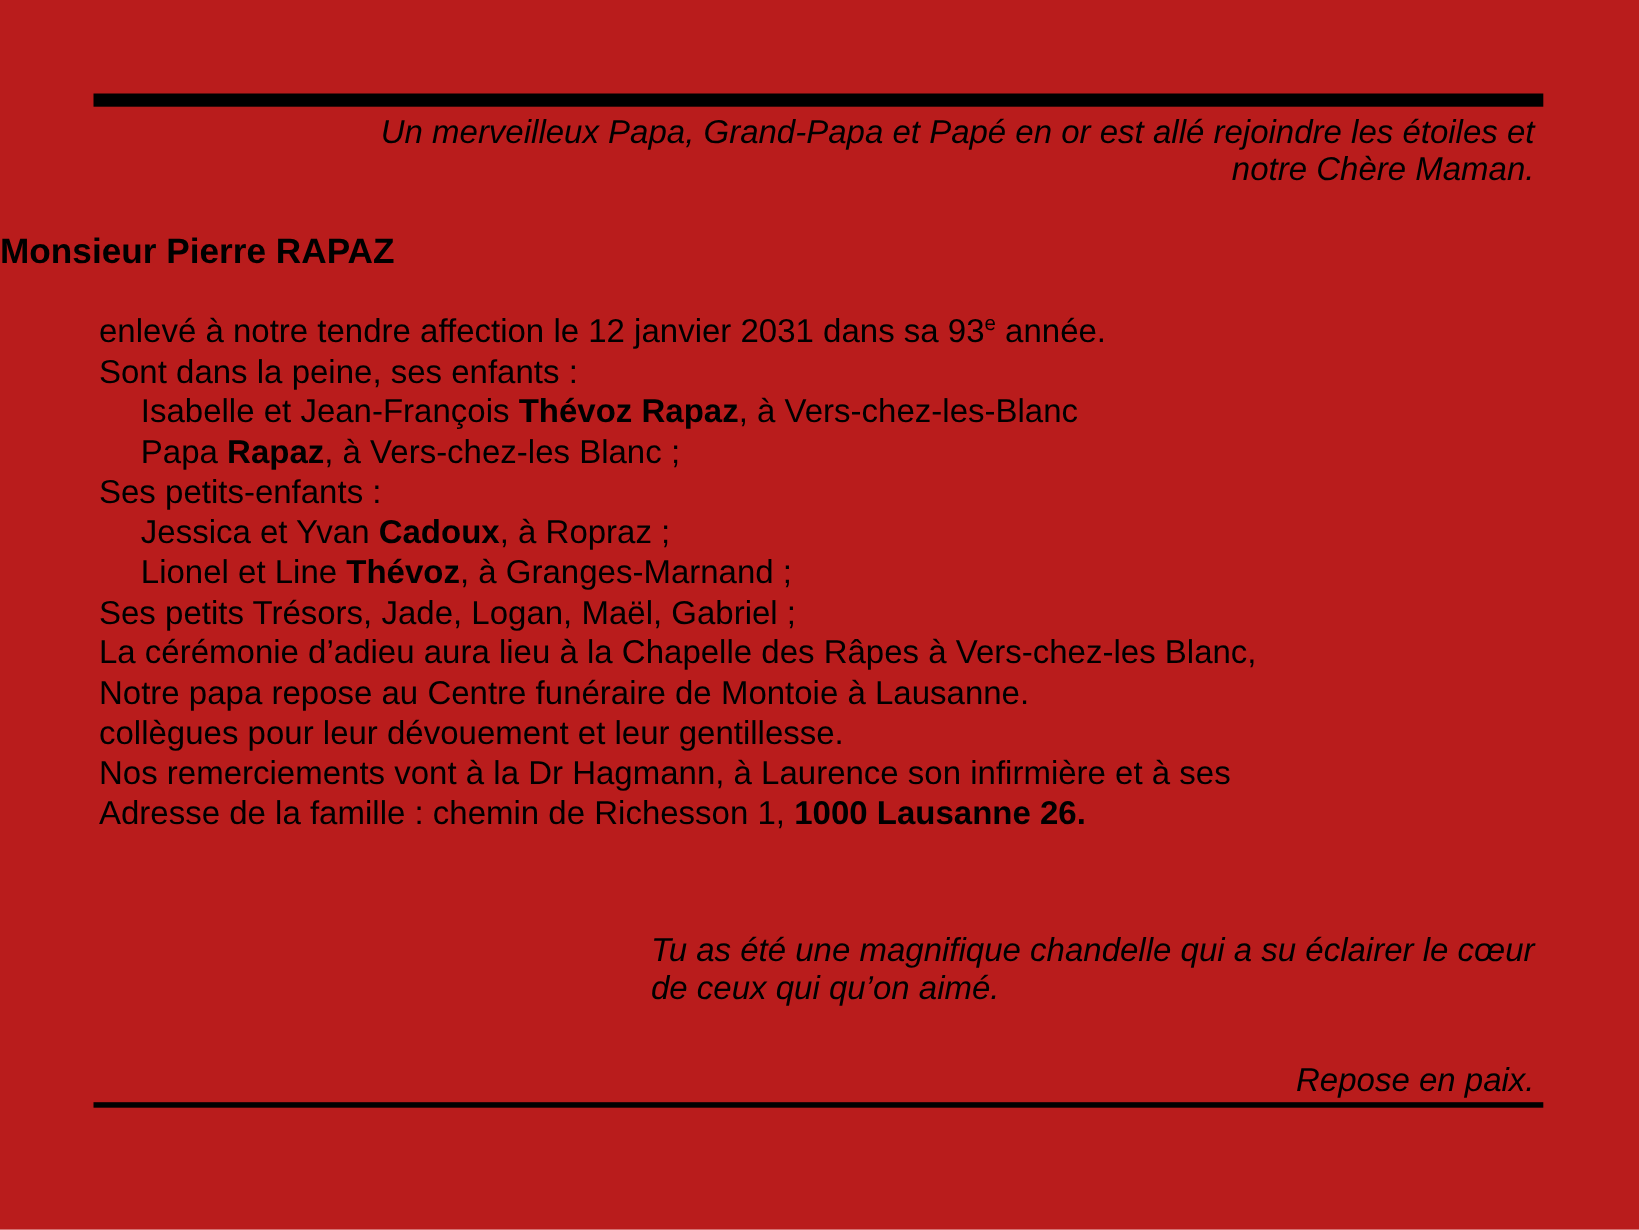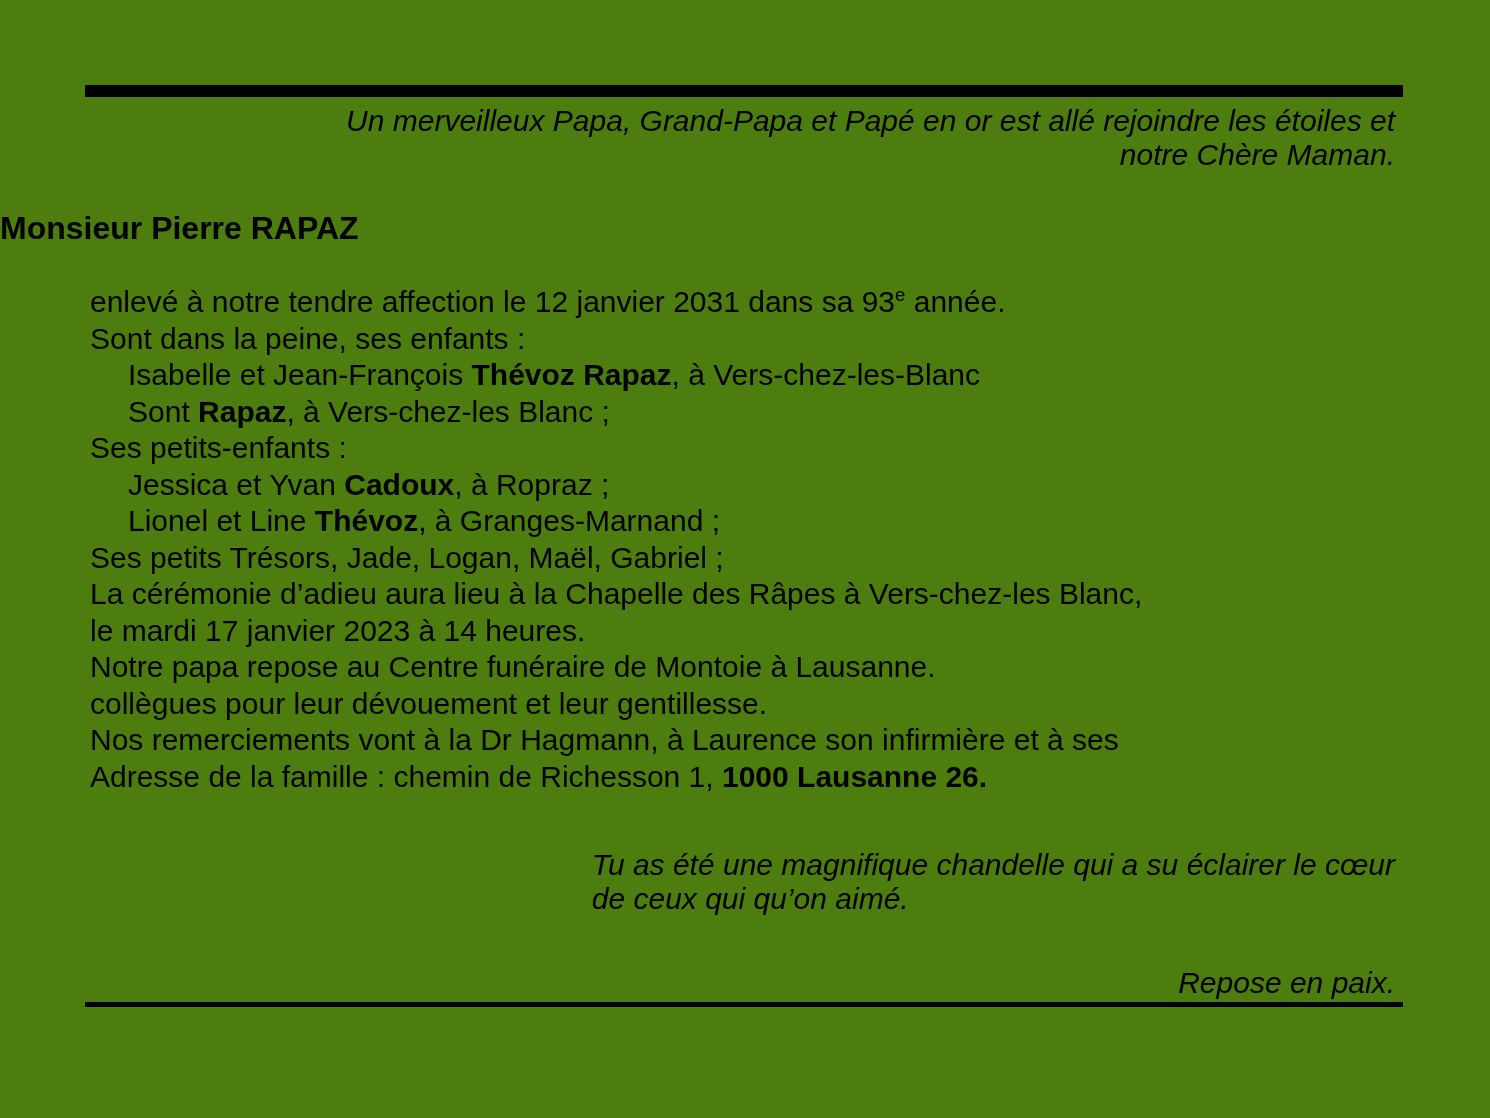--- a/index.html
+++ b/index.html
@@ -4,21 +4,21 @@
 <style>
   html, body {
     margin: 0;
     padding: 0;
     background: #ffffff;
   }
   .page {
     position: relative;
     width: 1490px;
     height: 1118px;
-    background: #4d7c0f;
+    background: #b91c1c;
     color: #000000;
     font-family: "Liberation Sans", sans-serif;
     overflow: hidden;
   }
   .top-rule {
     position: absolute;
     left: 85px;
     top: 85px;
     width: 1318px;
     height: 12px;
@@ -106,27 +106,26 @@
     <div class="epigraph-line">Un merveilleux Papa, Grand-Papa et Papé en or est allé rejoindre les étoiles et</div>
     <div class="epigraph-line">notre Chère Maman.</div>
   </div>
 
   <h1 class="title">Monsieur Pierre RAPAZ</h1>
 
   <div class="body-block">
       <div class="body-line"><span>enlevé à notre tendre affection le 12 janvier 2031 dans sa 93</span><sup>e</sup><span> année.</span></div>
       <div class="body-line"><span>Sont dans la peine, ses enfants :</span></div>
       <div class="body-line indent"><span>Isabelle et Jean-François </span><b>Thévoz Rapaz</b><span>, à Vers-chez-les-Blanc</span></div>
-      <div class="body-line indent"><span>Sont </span><b>Rapaz</b><span>, à Vers-chez-les Blanc ;</span></div>
+      <div class="body-line indent"><span>Papa </span><b>Rapaz</b><span>, à Vers-chez-les Blanc ;</span></div>
       <div class="body-line"><span>Ses petits-enfants :</span></div>
       <div class="body-line indent"><span>Jessica et Yvan </span><b>Cadoux</b><span>, à Ropraz ;</span></div>
       <div class="body-line indent"><span>Lionel et Line </span><b>Thévoz</b><span>, à Granges-Marnand ;</span></div>
       <div class="body-line"><span>Ses petits Trésors, Jade, Logan, Maël, Gabriel ;</span></div>
       <div class="body-line"><span>La cérémonie d’adieu aura lieu à la Chapelle des Râpes à Vers-chez-les Blanc,</span></div>
-      <div class="body-line"><span>le mardi 17 janvier 2023 à 14 heures.</span></div>
       <div class="body-line"><span>Notre papa repose au Centre funéraire de Montoie à Lausanne.</span></div>
       <div class="body-line"><span>collègues pour leur dévouement et leur gentillesse.</span></div>
       <div class="body-line"><span>Nos remerciements vont à la Dr Hagmann, à Laurence son infirmière et à ses</span></div>
       <div class="body-line"><span>Adresse de la famille : chemin de Richesson 1, </span><b>1000 Lausanne 26.</b></div>
     </div>
 
   <div class="quote">
     <div>Tu as été une magnifique chandelle qui a su éclairer le cœur</div>
     <div>de ceux qui qu’on aimé.</div>
   </div>

